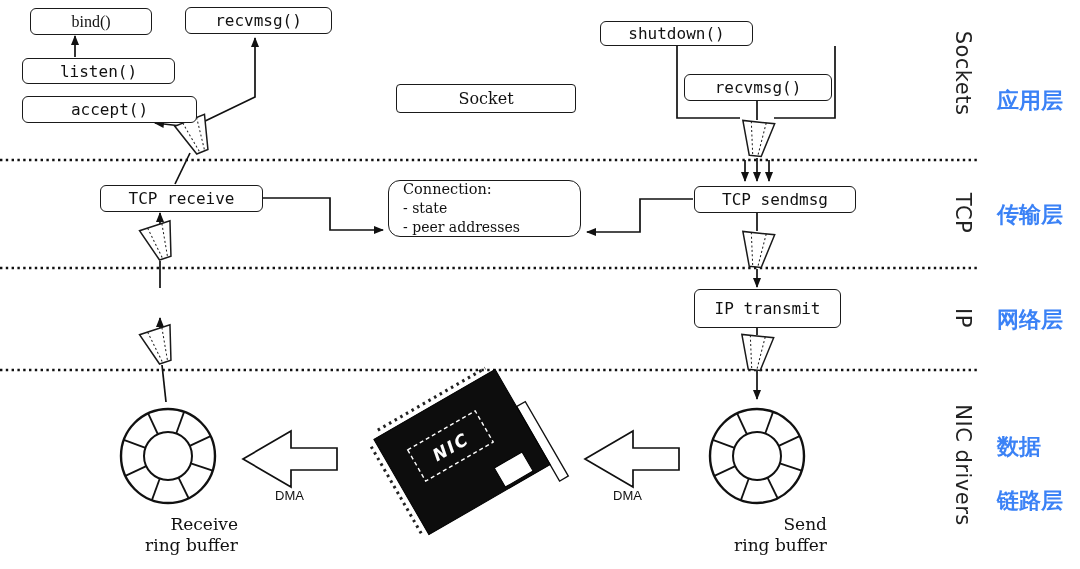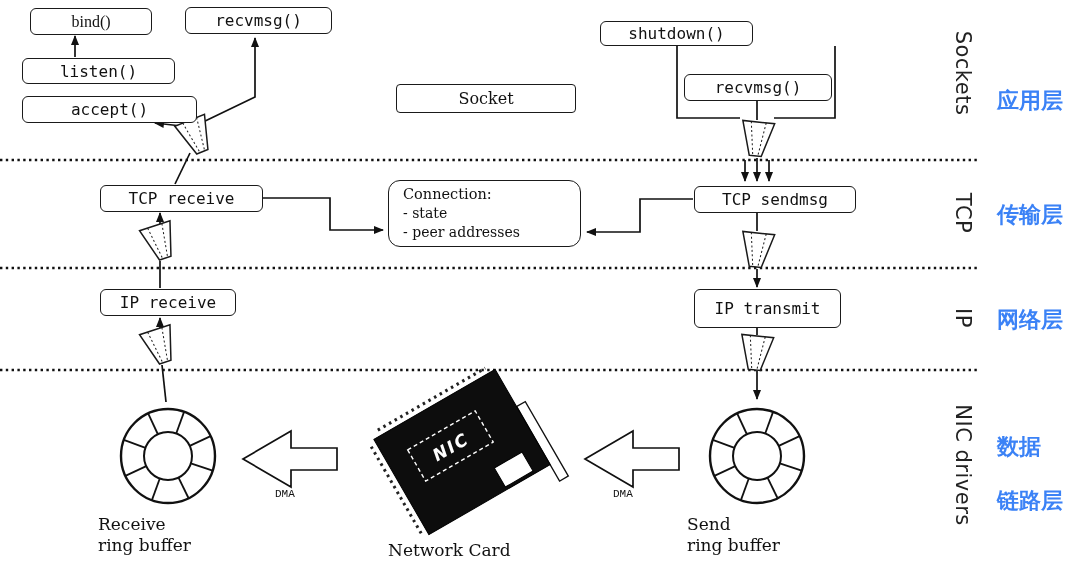--- a/index.html
+++ b/index.html
@@ -8,24 +8,24 @@
            font-family:"DejaVu Sans", sans-serif; color:#111; }
   svg.layer{ position:absolute; left:0; top:0; z-index:1; }
   .box{ position:absolute; z-index:2; background:#fff; border:1.6px solid #1a1a1a; border-radius:6px;
         display:flex; align-items:center; justify-content:center;
         font-family:"DejaVu Sans Mono", monospace; font-size:16px; color:#111; }
   .serif{ font-family:"DejaVu Serif", serif; }
   .conn{ border-radius:12px; flex-direction:column; align-items:flex-start; justify-content:center;
          padding:6px 10px 6px 14px; font-size:14px; line-height:1.35; }
   .conn .t{ font-size:14.5px; }
   .lbl{ position:absolute; z-index:2; color:#111; }
-  .center{ text-align:left; }
+  .center{ text-align:right; }
   .pre{ white-space:pre-line; }
   .ringlbl{ font-family:"DejaVu Serif", serif; font-size:17px; line-height:1.25; }
-  .dma{ font-family:Liberation Mono, monospace; font-size:11px; }
+  .dma{ font-family:Liberation Sans, sans-serif; font-size:13px; }
   .layer-en{ font-size:21px; color:#222; letter-spacing:.5px; text-align:center; transform:rotate(90deg); }
   .layer-zh{ font-weight:bold; font-size:22px; color:#3b82f6; }
 </style>
 </head>
 <body>
 
 <div class="canvas">
 
   <svg class="layer" width="1080" height="569" viewBox="0 0 1080 569">
     <defs>
@@ -142,37 +142,35 @@
   <div class="box" style="left:185px; top:7px; width:147px; height:27px;">recvmsg()</div>
   <div class="box" style="left:22px; top:58px; width:153px; height:26px;">listen()</div>
   <div class="box" style="left:22px; top:96px; width:175px; height:27px;">accept()</div>
   <div class="box serif" style="left:396px; top:84px; width:180px; height:29px; border-radius:4px;">Socket</div>
   <div class="box" style="left:600px; top:21px; width:153px; height:25px;">shutdown()</div>
   <div class="box" style="left:684px; top:74px; width:148px; height:27px;">recvmsg()</div>
 
   <div class="box" style="left:100px; top:185px; width:163px; height:27px;">TCP receive</div>
   <div class="box" style="left:694px; top:186px; width:162px; height:27px;">TCP sendmsg</div>
 
-  <div class="box conn serif" style="left:388px; top:180px; width:193px; height:67px;">
+  <div class="box conn serif" style="left:388px; top:180px; width:193px; height:57px;">
     <span class="t">Connection:</span>
     <span>- state</span>
     <span>- peer addresses</span>
   </div>
 
-  <div class="box" style="left:100px; top:289px; width:136px; height:27px;">IP receive</div>
   <div class="box" style="left:694px; top:289px; width:147px; height:39px;">IP transmit</div>
 
   <div class="lbl dma" style="left:275px; top:488px; width:60px;">DMA</div>
   <div class="lbl dma" style="left:613px; top:488px; width:60px;">DMA</div>
 
   <div class="lbl ringlbl center pre" style="left:98px; top:514px; width:140px;">Receive
 ring buffer</div>
   <div class="lbl ringlbl center pre" style="left:687px; top:514px; width:140px;">Send
 ring buffer</div>
-  <div class="lbl ringlbl center" style="left:388px; top:540px; width:160px;">Network Card</div>
 
   <div class="lbl layer-en" style="left:908px; top:61px; width:110px; height:24px;">Sockets</div>
   <div class="lbl layer-zh" style="left:997px; top:86px;">应用层</div>
 
   <div class="lbl layer-en" style="left:933px; top:201px; width:60px; height:24px;">TCP</div>
   <div class="lbl layer-zh" style="left:997px; top:200px;">传输层</div>
 
   <div class="lbl layer-en" style="left:943px; top:306px; width:40px; height:24px;">IP</div>
   <div class="lbl layer-zh" style="left:997px; top:305px;">网络层</div>
 

